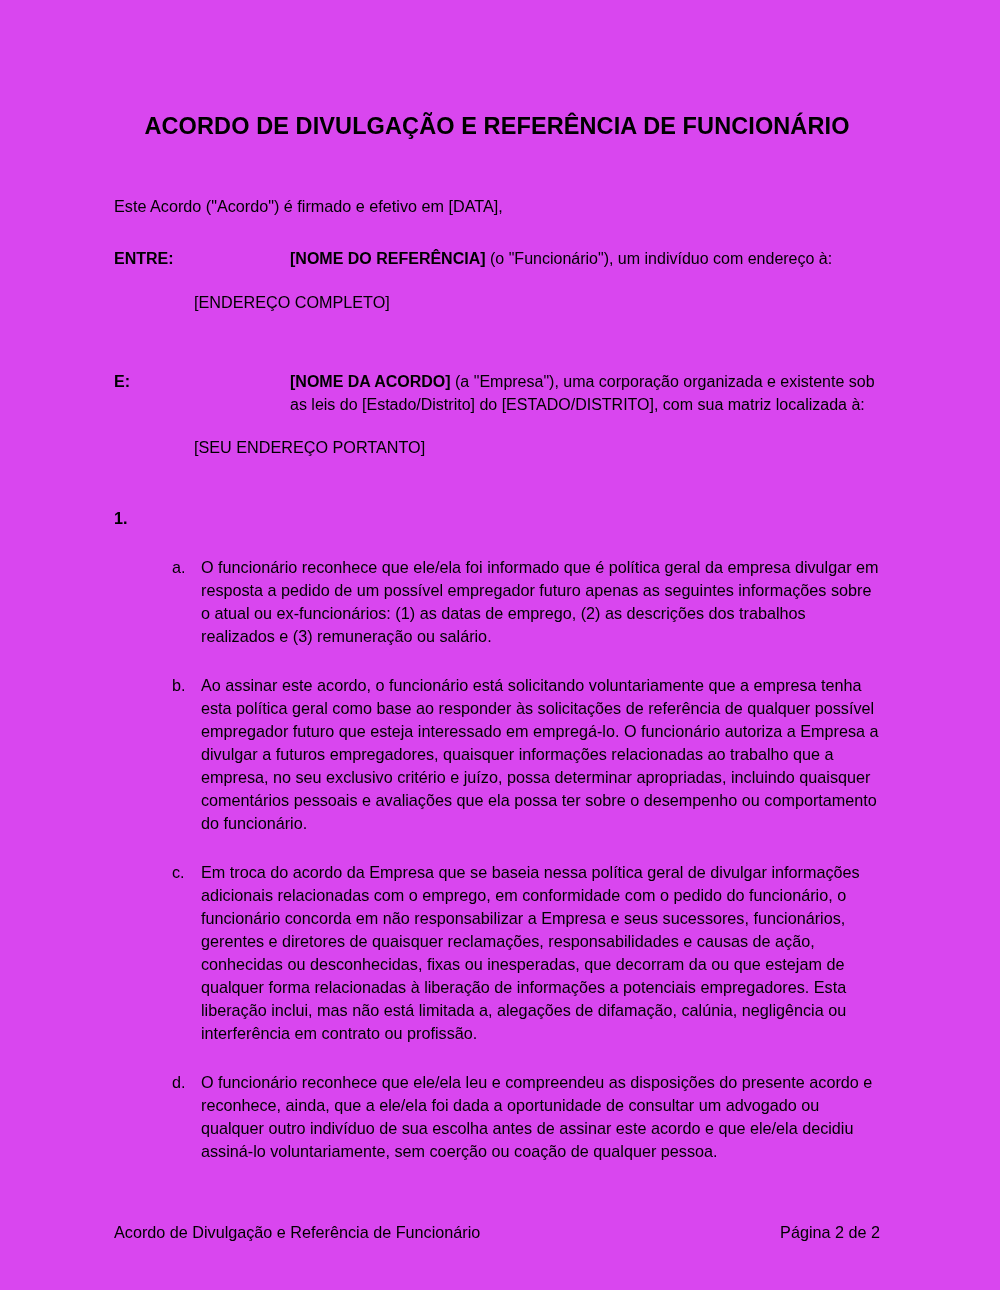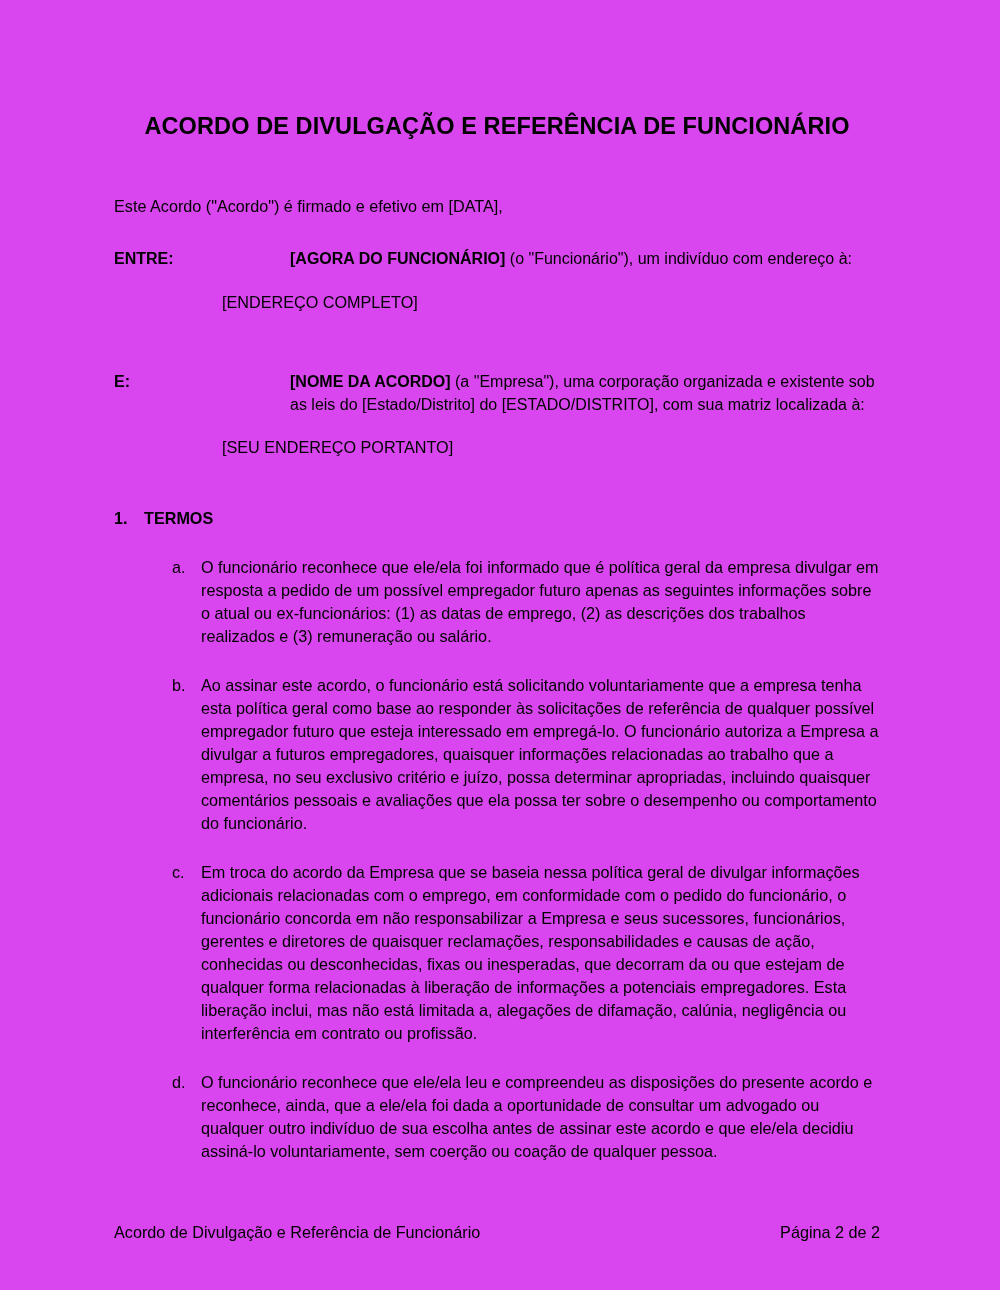--- a/index.html
+++ b/index.html
@@ -61,21 +61,21 @@
 
   .party-label {
     flex: 0 0 176px;
     font-weight: bold;
     white-space: nowrap;
   }
   .party-body {
     flex: 1 1 auto;
   }
   .party-sub {
-    margin-left: 108px;
+    margin-left: 80px;
     font-size: 16.2px;
     line-height: 1.42;
   }
   .party-sub.entre-addr { padding-top: 20px; }
   .party-sub.e-addr     { padding-top: 20px; }
 
   .bold { font-weight: bold; }
 
   .agora { padding-top: 49px; }
 
@@ -129,36 +129,35 @@
 
 <div class="page">
   <div class="content">
 
     <h1 class="doc-title">ACORDO DE DIVULGAÇÃO E REFERÊNCIA DE FUNCIONÁRIO</h1>
 
     <p class="para intro-line">Este Acordo ("Acordo") é firmado e efetivo em [DATA],</p>
 
     <div class="party-row entre">
       <div class="party-label">ENTRE:</div>
-      <div class="party-body"><span class="bold">[AGORA DO FUNCIONÁRIO]</span><span> (o "Funcionário"), um indivíduo com endereço à:</span></div>
+      <div class="party-body"><span class="bold">[NOME DO REFERÊNCIA]</span><span> (o "Funcionário"), um indivíduo com endereço à:</span></div>
     </div>
 
     <div class="party-sub entre-addr">[ENDEREÇO COMPLETO]</div>
 
     <div class="party-row e">
       <div class="party-label">E:</div>
       <div class="party-body"><span class="bold">[NOME DA ACORDO]</span><span> (a "Empresa"), uma corporação organizada e existente sob as leis do [Estado/Distrito] do [ESTADO/DISTRITO], com sua matriz localizada à:</span></div>
     </div>
 
     <div class="party-sub e-addr">[SEU ENDEREÇO PORTANTO]</div>
 
 
     <div class="section-row">
       <div class="section-marker">1.</div>
-      <div class="section-title">TERMOS</div>
     </div>
 
     <div class="item-row">
       <div class="item-marker">a.</div>
       <div class="item-text">O funcionário reconhece que ele/ela foi informado que é política geral da empresa divulgar em resposta a pedido de um possível empregador futuro apenas as seguintes informações sobre o atual ou ex-funcionários: (1) as datas de emprego, (2) as descrições dos trabalhos realizados e (3) remuneração ou salário.</div>
     </div>
 
     <div class="item-row">
       <div class="item-marker">b.</div>
       <div class="item-text">Ao assinar este acordo, o funcionário está solicitando voluntariamente que a empresa tenha esta política geral como base ao responder às solicitações de referência de qualquer possível empregador futuro que esteja interessado em empregá-lo. O funcionário autoriza a Empresa a divulgar a futuros empregadores, quaisquer informações relacionadas ao trabalho que a empresa, no seu exclusivo critério e juízo, possa determinar apropriadas, incluindo quaisquer comentários pessoais e avaliações que ela possa ter sobre o desempenho ou comportamento do funcionário.</div>

